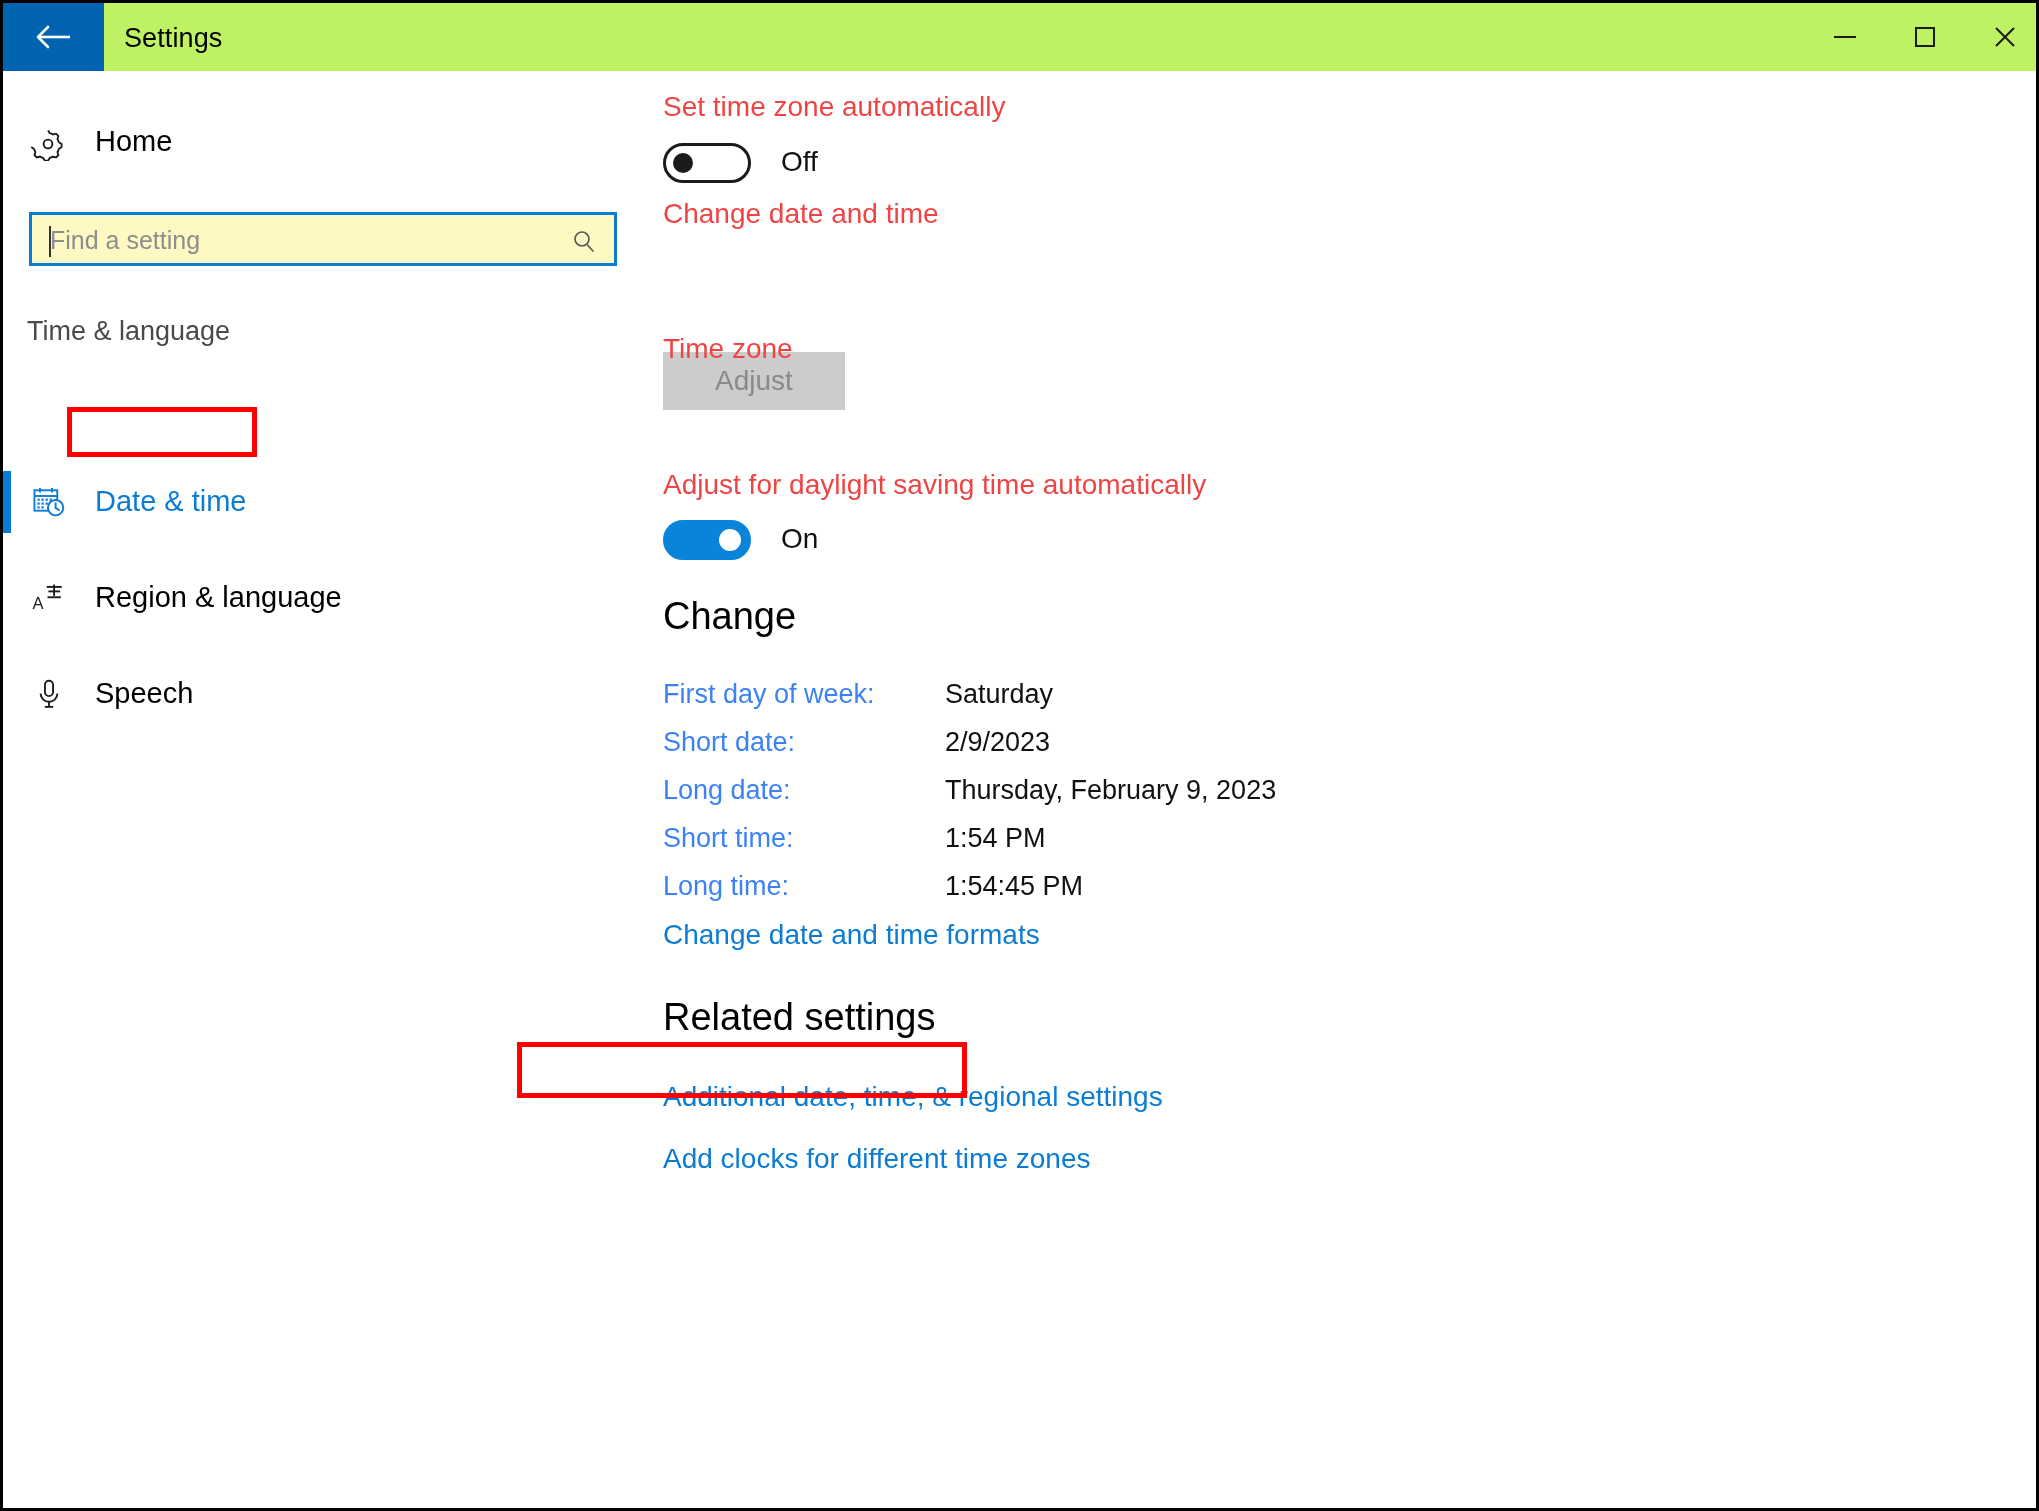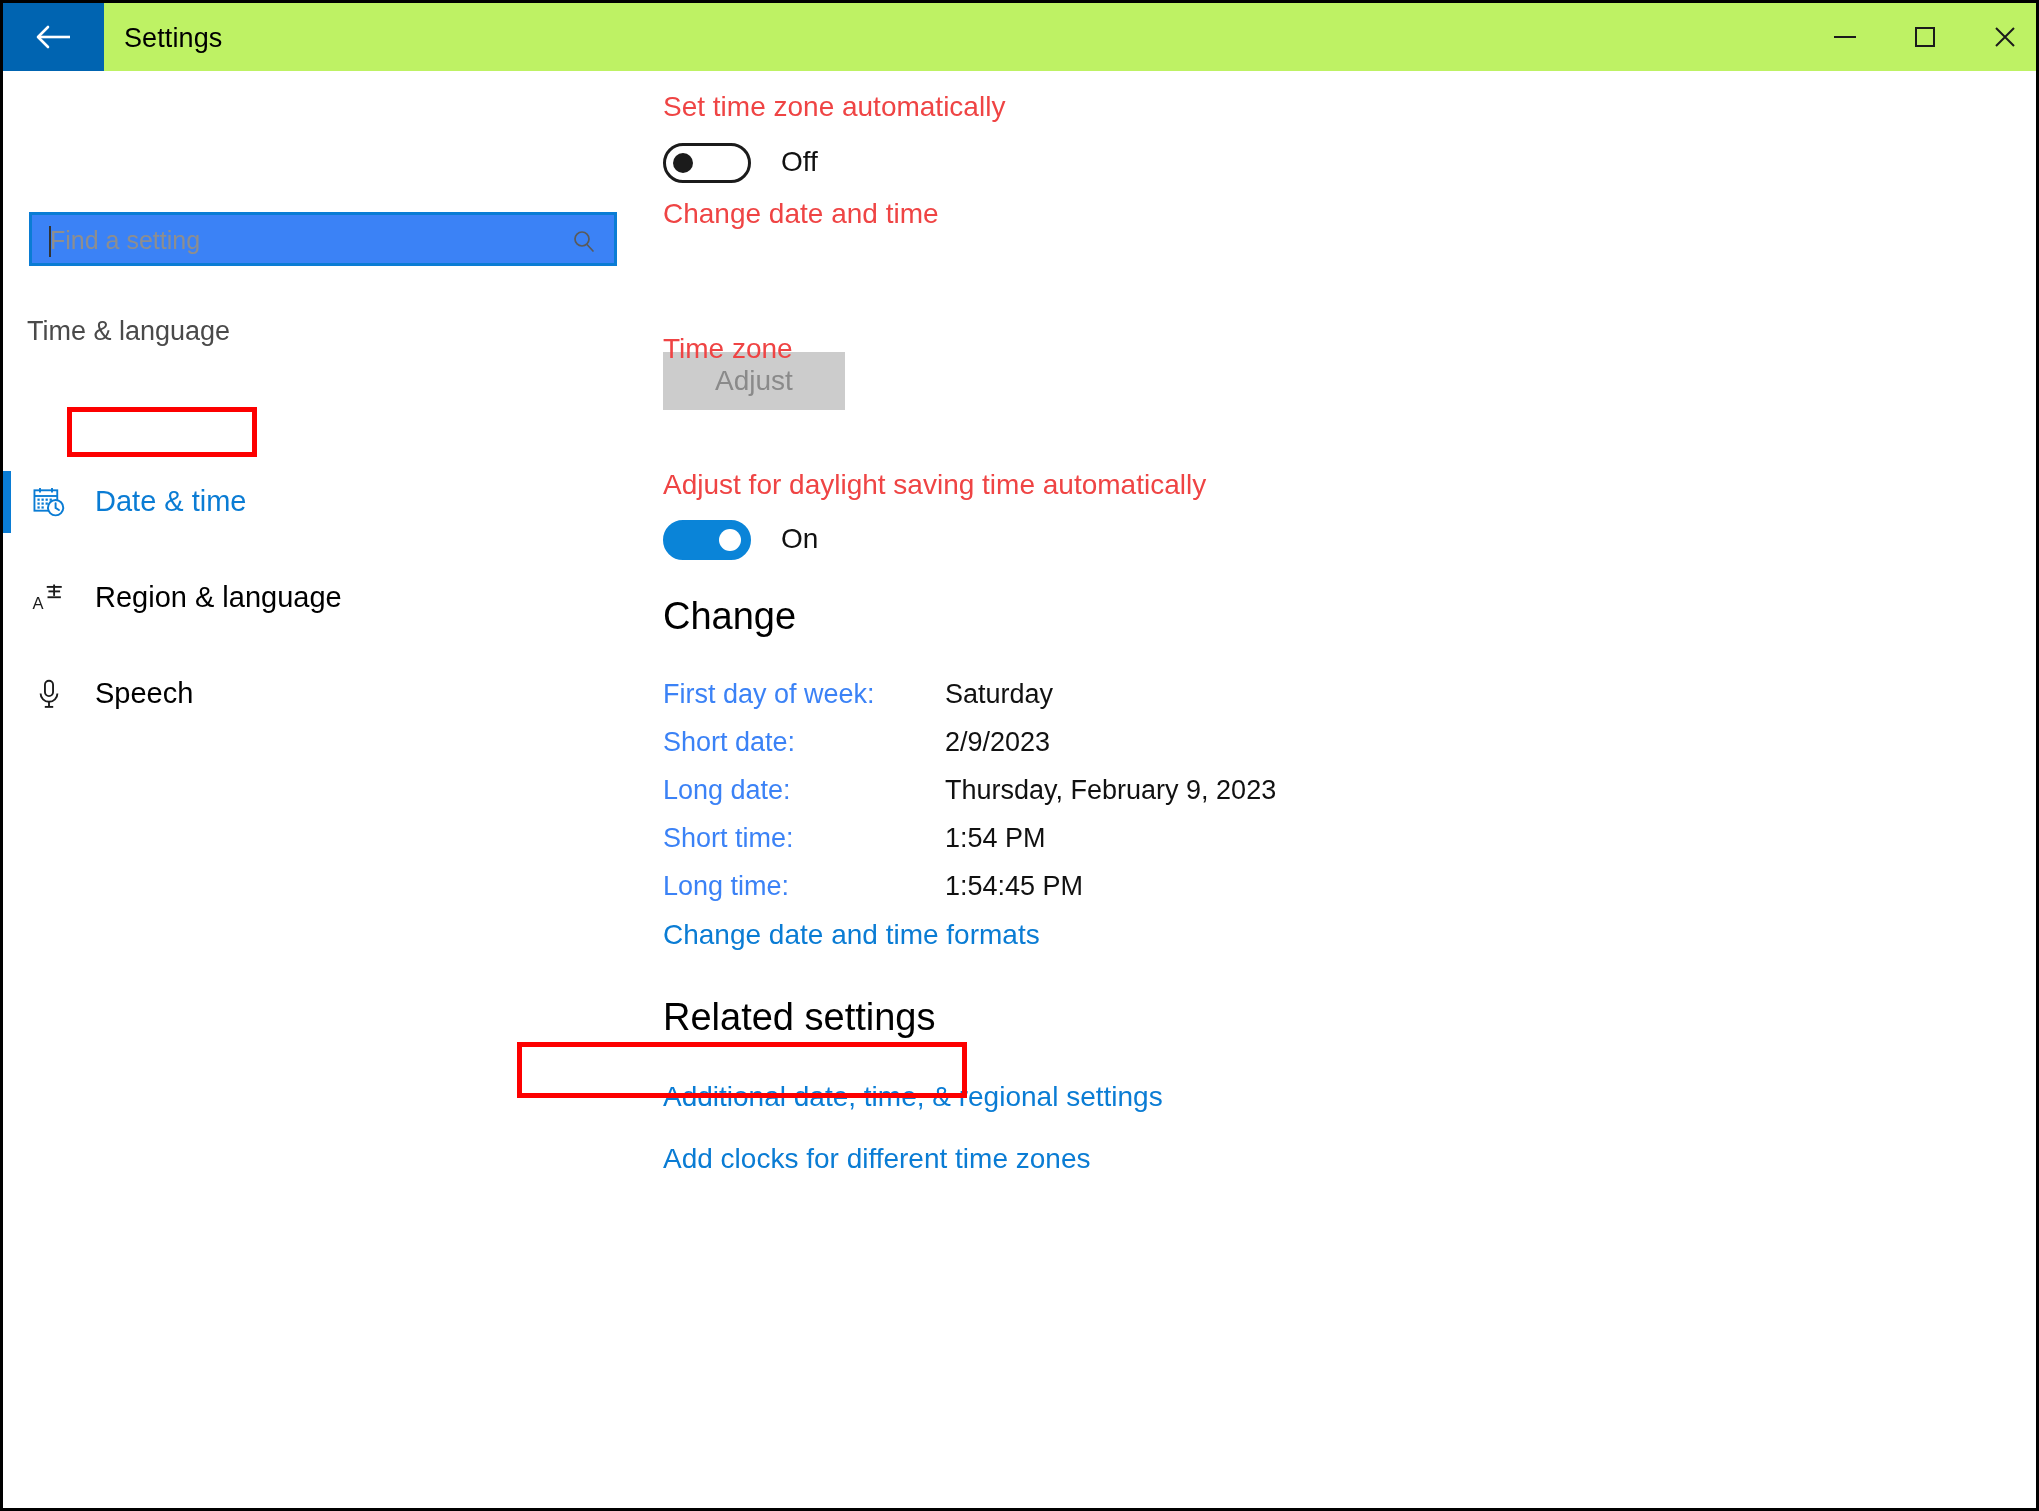--- a/index.html
+++ b/index.html
@@ -80,21 +80,21 @@
     position: absolute; left: 92px; top: 14px;
     font-size: 29px; color: #000000;
   }
 
   #search-box {
     position: absolute;
     left: 26px; top: 141px;
     width: 588px; height: 54px;
     box-sizing: border-box;
     border: 3px solid #0a7cd4;
-    background: #3b82f6;
+    background: #fef9c3;
     cursor: text;
   }
   #search-input {
     position: absolute;
     left: 18px; top: 11px;
     width: 470px;
     border: none; outline: none;
     background: transparent;
     font-family: "Liberation Sans", sans-serif;
     font-size: 25px;
@@ -290,20 +290,31 @@
       <span>
         <svg width="28" height="28" viewBox="0 0 28 28">
           <path d="M5 5 L23 23 M23 5 L5 23" stroke="#1b1b1b" stroke-width="2" fill="none"></path>
         </svg>
       </span>
     </div>
   </div>
 
   <div id="sidebar">
 
+    <div id="home-item">
+      <span class="ico">
+        <svg width="34" height="34" viewBox="0 0 24 24">
+          <g stroke="#1b1b1b" stroke-width="1.3" fill="none">
+            <circle cx="12" cy="12" r="3.1"></circle>
+            <path d="M12 2.4 l1.3 2.0 a7.7 7.7 0 0 1 2.1 0.9 l2.3 -0.6 l1.6 1.6 l-0.6 2.3 a7.7 7.7 0 0 1 0.9 2.1 l2.0 1.3 l0 2.2 l-2.0 1.3 a7.7 7.7 0 0 1 -0.9 2.1 l0.6 2.3 l-1.6 1.6 l-2.3 -0.6 a7.7 7.7 0 0 1 -2.1 0.9 l-1.3 2.0 l-2.2 0 l-1.3 -2.0 a7.7 7.7 0 0 1 -2.1 -0.9 l-2.3 0.6 l-1.6 -1.6 l0.6 -2.3 a7.7 7.7 0 0 1 -0.9 -2.1 l-2.0 -1.3"></path>
+          </g>
+        </svg>
+      </span>
+      <span class="lbl">Home</span>
+    </div>
 
     <div id="search-box">
       <div id="search-caret"></div>
       <input id="search-input" type="text" value="" placeholder="Find a setting" style="">
       <span id="search-icon">
         <svg width="28" height="28" viewBox="0 0 28 28">
           <circle cx="12" cy="11" r="7" stroke="#5a5a5a" stroke-width="1.7" fill="none"></circle>
           <path d="M17 16.5 L23 23" stroke="#5a5a5a" stroke-width="1.7" fill="none" stroke-linecap="round"></path>
         </svg>
       </span>

